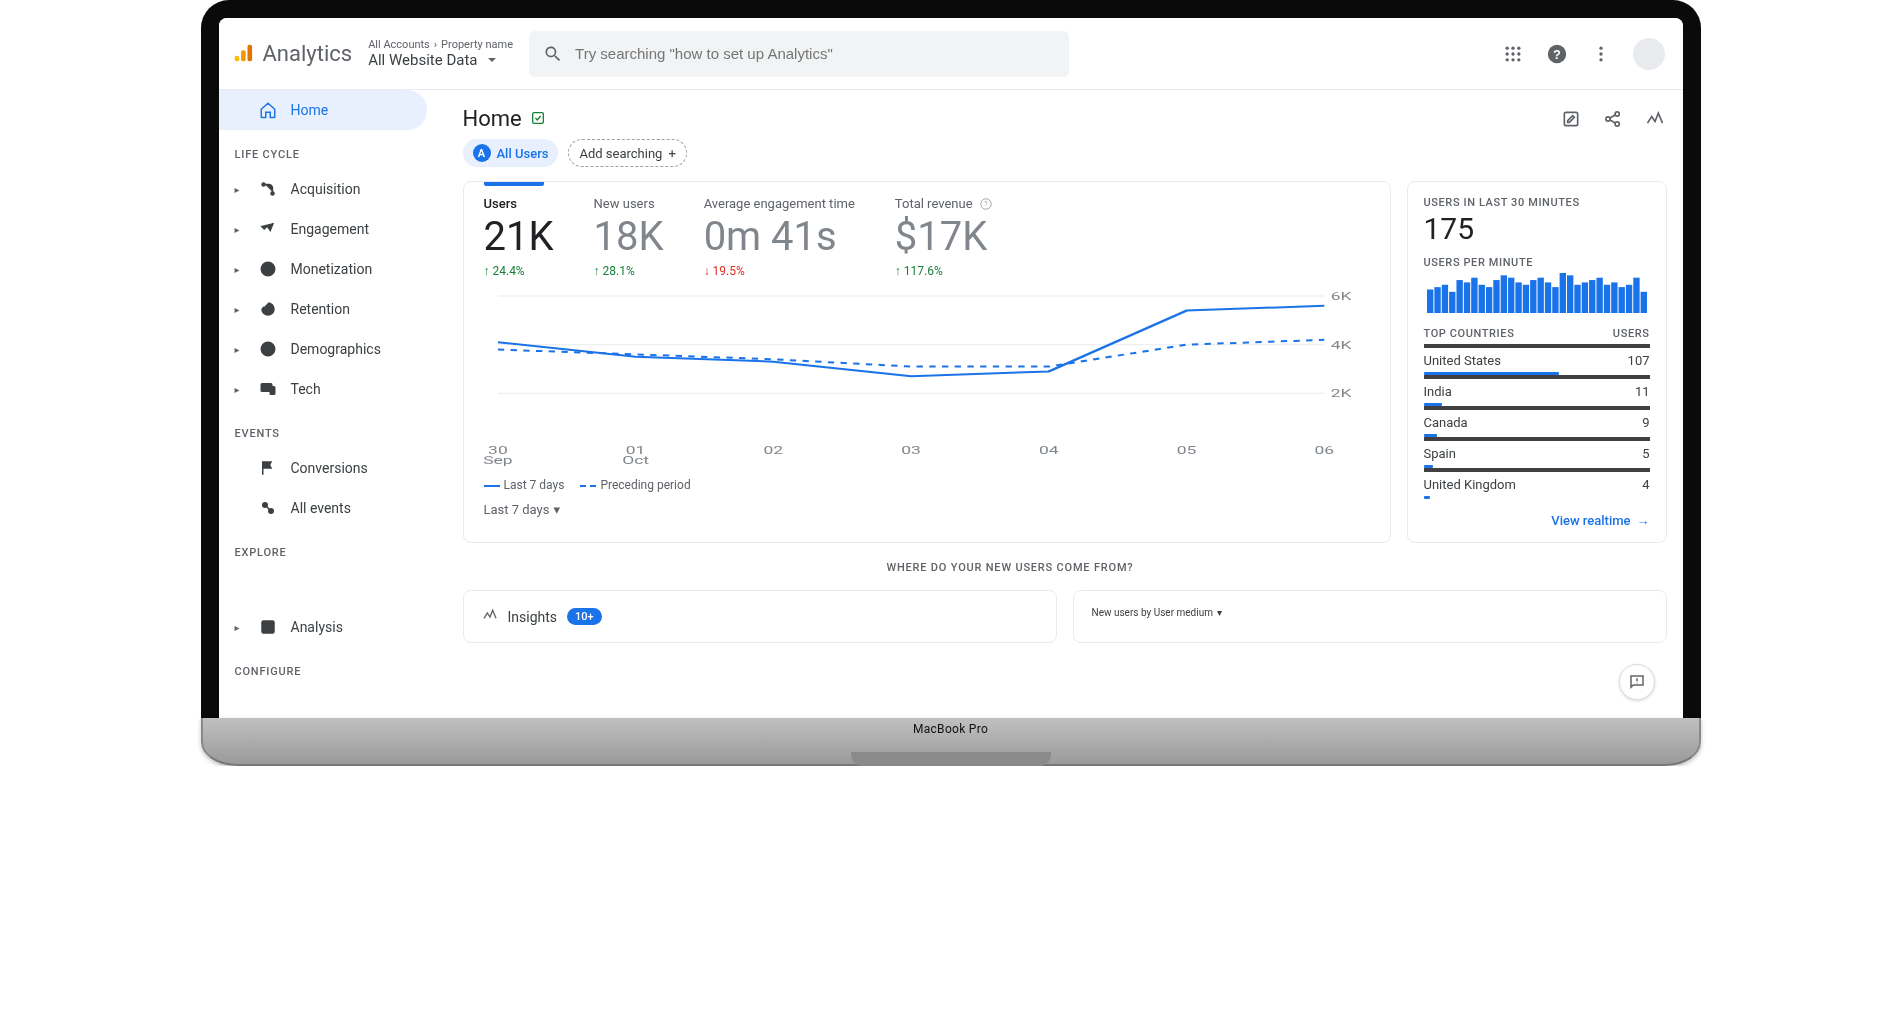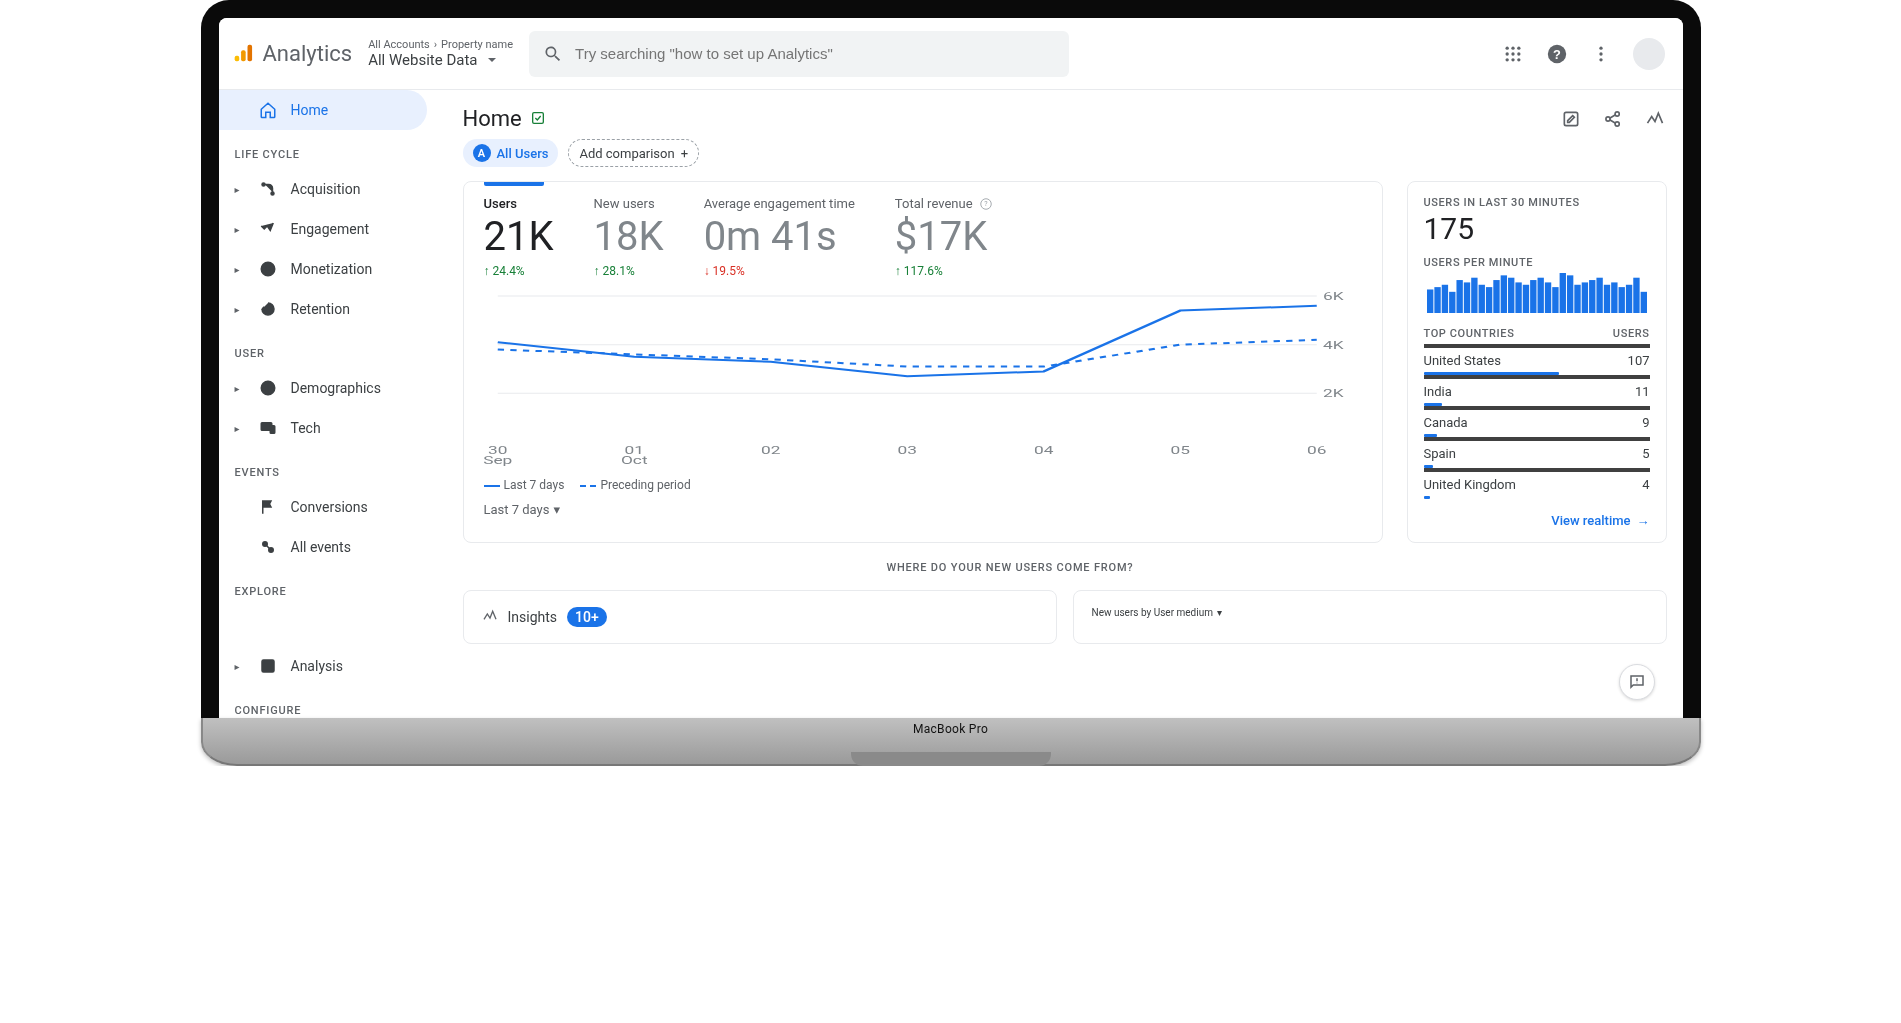--- a/index.html
+++ b/index.html
@@ -56,21 +56,21 @@
 .page-title { display:flex; align-items:center; gap:8px; font-size:22px; font-weight:400; color:#202124; }
 .page-actions { display:flex; gap:18px; }
 .page-actions .icon-btn svg{ width:20px; height:20px; }
 
 .chips { display:flex; gap:10px; margin:0 0 14px 0; }
 .chip { display:flex; align-items:center; gap:6px; height:28px; padding:0 10px; border-radius:14px; font-size:13px; }
 .chip.primary { background:#e8f0fe; color:#1a73e8; font-weight:500; }
 .chip.primary .acirc { width:18px; height:18px; border-radius:50%; background:#1a73e8; color:#fff; font-size:11px; font-weight:600; display:flex; align-items:center; justify-content:center; }
 .chip.dashed { border:1px dashed #9aa0a6; color:#3c4043; background:#fff; cursor:pointer; }
 
-.cards { display:flex; gap:24px; }
+.cards { display:flex; gap:16px; }
 .card { border:1px solid #e8eaed; border-radius:8px; background:#fff; }
 
 
 .kpi-card { flex:1; padding:0 0 12px 0; position:relative; }
 .kpi-tab-strip { height:4px; background:#1a73e8; width:60px; margin:0 0 0 20px; border-radius:0 0 2px 2px; }
 .kpis { display:flex; gap:40px; padding:10px 20px 6px 20px; }
 .kpi .klabel { font-size:13px; color:#5f6368; display:flex; align-items:center; gap:6px; }
 .kpi.active .klabel { color:#202124; font-weight:500; }
 .kpi .kval { font-size:40px; font-weight:400; color:#80868b; margin-top:2px; }
 .kpi.active .kval { color:#202124; }
@@ -95,21 +95,21 @@
 .spark svg{ width:100%; height:100%; }
 .tc-head { display:flex; justify-content:space-between; font-size:11px; letter-spacing:.6px; color:#5f6368; font-weight:500; margin:6px 0 4px; }
 .tc-row { display:flex; justify-content:space-between; align-items:center; font-size:13px; color:#3c4043; padding:5px 0 1px; border-top:1px solid #e8eaed; position:relative; }
 .tc-row:first-of-type { border-top:4px solid #404040; }
 .tc-bar { height:3px; background:#1a73e8; margin-top:3px; border-radius:1px; }
 .view-rt { margin-top:auto; align-self:flex-end; color:#1a73e8; font-size:13px; display:flex; align-items:center; gap:6px; cursor:pointer; font-weight:500; padding-top:14px; }
 
 .row2 { display:flex; gap:16px; margin-top:16px; }
 .row2 .card { flex:1; padding:16px 18px; }
 .insights-head { display:flex; align-items:center; gap:10px; font-size:14px; color:#3c4043; }
-.pill { background:#1a73e8; color:#fff; border-radius:10px; font-size:14px; padding:2px 8px; font-weight:500;text-align:center; }
+.pill { background:#1a73e8; color:#fff; border-radius:10px; font-size:11px; padding:2px 8px; font-weight:500;text-align:center; }
 .section-q { font-size:11px; letter-spacing:.8px; color:#5f6368; font-weight:500; margin:8px 0 6px 4px; }
 .nu-select { font-size:10px; color:#3c4043; display:flex; align-items:center; gap:4px; cursor:pointer; } 
 .fab { position:absolute; right:28px; bottom:28px; width:36px; height:36px; border-radius:50%; background:#fff; border:1px solid #dadce0; display:flex; align-items:center; justify-content:center; box-shadow:0 1px 3px rgba(0,0,0,.15); cursor:pointer; }
 .fab svg{ width:18px; height:18px; fill:#5f6368; }
 
 .help-circle { fill:none; stroke:#9aa0a6; stroke-width:1.5; }
 </style>
 </head>
 <body>
 
@@ -226,21 +226,20 @@
             <span class="chev">▸</span>
             <span class="nicon">
                 <svg viewBox="0 0 24 24" fill="none" stroke="#5f6368" stroke-width="2">
                   <path d="M4 12a8 8 0 108-8"></path>
                   <path d="M4 12l3-3M4 12l3 3"></path>
                 </svg>
               </span>
             <span>Retention</span>
           </div>
 
-          <div class="nav-section-header">USER</div>
           <div class="nav-item">
             <span class="chev">▸</span>
             <span class="nicon">
                 <svg viewBox="0 0 24 24" fill="none" stroke="#5f6368" stroke-width="2">
                   <circle cx="12" cy="12" r="9"></circle>
                   <path d="M3 12h18M12 3c3 3 3 15 0 18M12 3c-3 3-3 15 0 18"></path>
                 </svg>
               </span>
             <span>Demographics</span>
           </div>
@@ -325,21 +324,21 @@
                 </span>
             </div>
           </div>
 
           <div class="chips">
             <div class="chip primary">
               <span class="acirc">A</span>
               <span>All Users</span>
             </div>
             <div class="chip dashed">
-              <span>Add comparison</span>
+              <span>Add searching</span>
               <span>+</span>
             </div>
           </div>
 
           <div class="cards">
 
             <div class="card kpi-card">
               <div class="kpi-tab-strip"></div>
               <div class="kpis" id="kpis">
                   <div class="kpi active">

